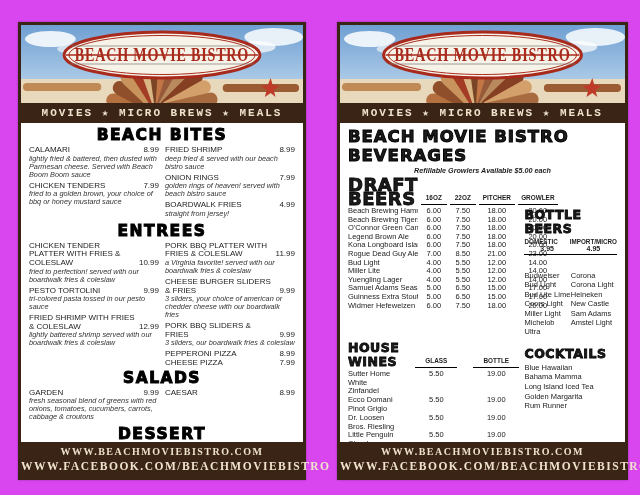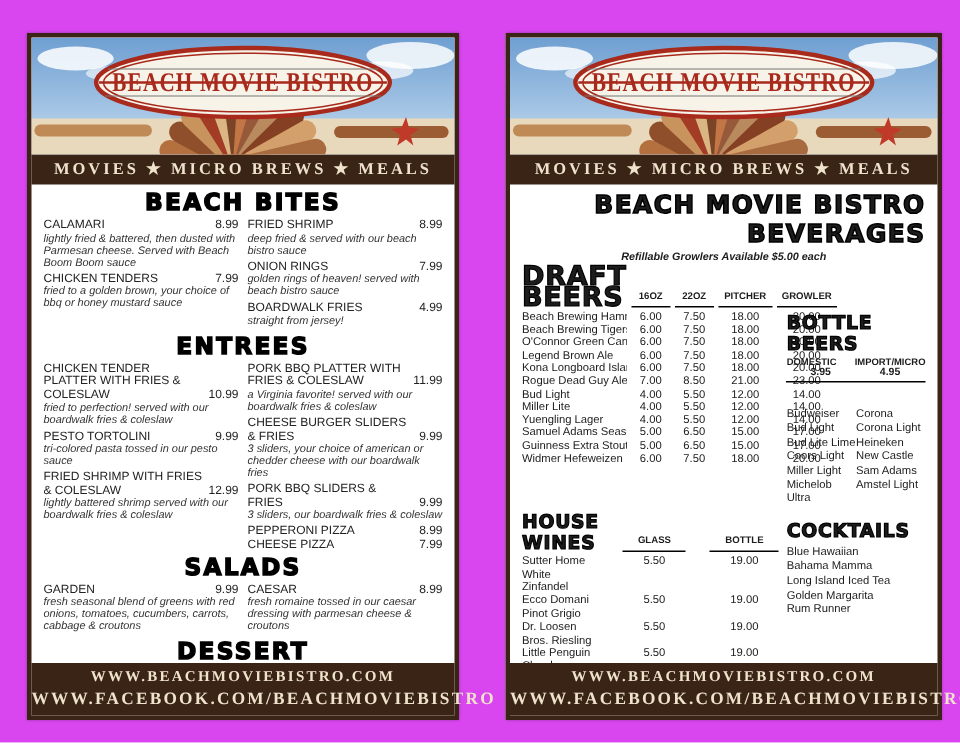--- a/index.html
+++ b/index.html
@@ -7,21 +7,21 @@
           font-family:"Liberation Sans",sans-serif;color:#1c1c1c;}
   .page{position:absolute;top:22px;height:458px;background:#fff;border:3px solid #3a2415;
         display:flex;flex-direction:column;box-sizing:border-box;box-shadow:0 0 2px rgba(0,0,0,.3);}
   .page-left{left:18px;width:288px;}
   .page-right{left:337px;width:291px;}
 
   .header-art{height:78px;position:relative;overflow:hidden;flex:0 0 auto;}
   .header-art svg{display:block;width:100%;height:100%;}
 
   .tagline-bar{flex:0 0 auto;height:20px;line-height:20px;background:#3a2415;color:#efe3cc;
-        text-align:center;font-family:Liberation Serif, serif;font-weight:bold;font-size:11px;
+        text-align:center;font-family:Liberation Mono, monospace;font-weight:bold;font-size:11px;
         letter-spacing:2px;white-space:nowrap;}
 
   .content{flex:1 1 auto;padding:2px 8px 0 8px;overflow:hidden;}
 
   .footer{flex:0 0 auto;background:#3a2415;color:#efe3cc;text-align:center;
         font-family:"Liberation Serif",serif;font-weight:bold;padding:3px 0 4px 0;}
   .footer .f1{font-size:10px;letter-spacing:1.5px;line-height:14px;}
   .footer .f2{font-size:11.5px;letter-spacing:1.5px;line-height:14px;}
 
   
@@ -30,21 +30,21 @@
         margin:2px 0 2px 0;}
   .two-col{display:flex;gap:6px;}
   .col{flex:1 1 0;min-width:0;}
   .item-head{display:flex;align-items:flex-end;font-size:8px;line-height:8.6px;color:#222;}
   .item-name{flex:1 1 auto;padding-right:3px;}
   .item-price{white-space:nowrap;}
   .item-desc{font-style:italic;font-size:7.3px;line-height:8px;color:#333;margin:0 0 3px 0;}
 
   
   .bev-title{font-family:"DejaVu Sans",sans-serif;font-weight:900;font-size:16.5px;line-height:19px;
-        text-align:right;letter-spacing:1px;-webkit-text-stroke:1px #000;margin:2px 0 1px 0;}
+        text-align:left;letter-spacing:1px;-webkit-text-stroke:1px #000;margin:2px 0 1px 0;}
   .bev-sub{text-align:center;font-style:italic;font-weight:bold;font-size:7.2px;line-height:9px;margin-bottom:3px;}
   .bev-row1,.bev-row2{display:flex;}
   .bev-main{width:63%;flex:0 0 auto;}
   .bev-side{flex:1 1 auto;padding-left:7px;box-sizing:border-box;}
 
   .beer-grid{display:grid;grid-template-columns:1fr 26px 26px 36px 40px;column-gap:3px;
         font-size:7.5px;line-height:8.6px;}
   .beer-grid .ghead{font-weight:bold;font-size:6.4px;text-align:center;border-bottom:1px solid #000;
         align-self:end;padding-bottom:1px;margin-bottom:2px;}
   .beer-grid .gtitle{font-family:"DejaVu Sans",sans-serif;font-weight:900;font-size:18px;line-height:14px;
@@ -244,21 +244,20 @@
                   </div>
                   <div class="item-desc">fresh seasonal blend of greens with red onions, tomatoes, cucumbers, carrots, cabbage &amp; croutons</div>
                 </div>
               </div>
               <div class="col">
                 <div class="item">
                   <div class="item-head">
                     <span class="item-name">CAESAR</span>
                     <span class="item-price">8.99</span>
                   </div>
-                  <div class="item-desc">fresh romaine tossed in our caesar dressing with parmesan cheese &amp; croutons</div>
                 </div>
               </div>
             </div>
           </div>
         </div>
 
       <div class="sec-title">DESSERT</div>
 
     </div>
 

